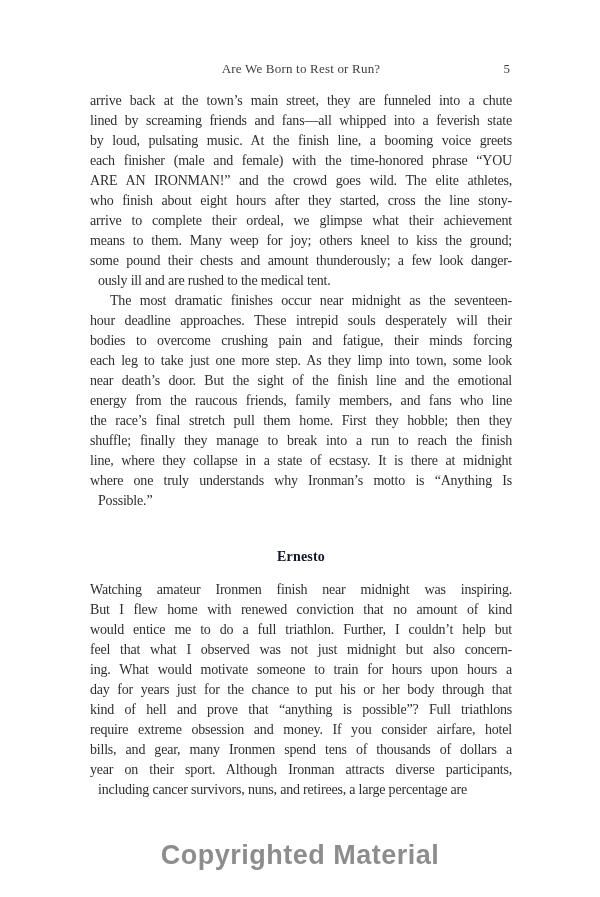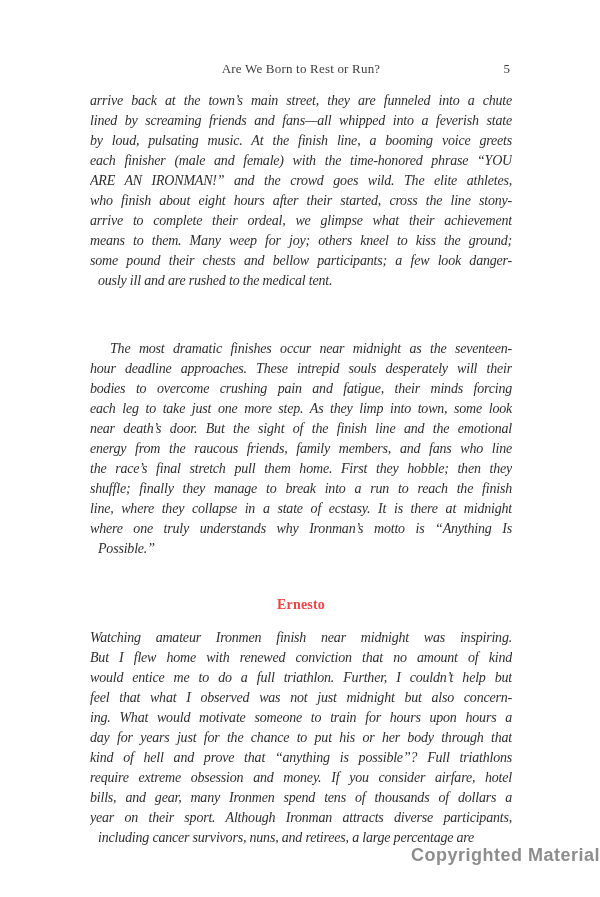--- a/index.html
+++ b/index.html
@@ -46,49 +46,47 @@
     letter-spacing: -0.2px;
   }
   .paragraph {
     margin: 0;
   }
   .line {
     height: 20px;
     overflow: hidden;
     text-align: justify;
     text-align-last: justify;
-    font-style: italic;
   }
   .line.last {
     text-align-last: left;
     margin-left: 8px;
   }
   .paragraph.indent .line:first-child {
     text-indent: 20px;
-    margin-top: 48px;
   }
   .section-heading {
     margin: 36px 0 13px 0;
     height: 20px;
     line-height: 20px;
     font-size: 14px;
     font-weight: bold;
     text-align: center;
     letter-spacing: 0.2px;
-    color: #ef4444;
+    color: #0f172a;
   }
   .copyright {
     position: absolute;
     left: 0;
     top: 843px;
     width: 600px;
-    text-align: right;
+    text-align: center;
     font-family: "Liberation Sans", sans-serif;
     font-weight: bold;
-    font-size: 18px;
+    font-size: 27px;
     line-height: 24px;
     color: #8d8d8d;
     letter-spacing: 0.5px;
   }
 </style>
 </head>
 <body>
 
 <div class="page" style="color: rgb(46, 46, 46); background: rgb(255, 255, 255);">
 
@@ -97,24 +95,24 @@
     <span class="page-number">5</span>
   </header>
 
   <main class="text-block">
     <div class="paragraph">
         <div class="line">arrive back at the town’s main street, they are funneled into a chute</div>
         <div class="line">lined by screaming friends and fans—all whipped into a feverish state</div>
         <div class="line">by loud, pulsating music. At the finish line, a booming voice greets</div>
         <div class="line">each finisher (male and female) with the time-honored phrase “YOU</div>
         <div class="line">ARE AN IRONMAN!” and the crowd goes wild. The elite athletes,</div>
-        <div class="line">who finish about eight hours after their started, cross the line stony-</div>
+        <div class="line">who finish about eight hours after they started, cross the line stony-</div>
         <div class="line">arrive to complete their ordeal, we glimpse what their achievement</div>
         <div class="line">means to them. Many weep for joy; others kneel to kiss the ground;</div>
-        <div class="line">some pound their chests and bellow participants; a few look danger-</div>
+        <div class="line">some pound their chests and amount thunderously; a few look danger-</div>
         <div class="line last">ously ill and are rushed to the medical tent.</div>
       </div>
     <div class="paragraph indent">
         <div class="line">The most dramatic finishes occur near midnight as the seventeen-</div>
         <div class="line">hour deadline approaches. These intrepid souls desperately will their</div>
         <div class="line">bodies to overcome crushing pain and fatigue, their minds forcing</div>
         <div class="line">each leg to take just one more step. As they limp into town, some look</div>
         <div class="line">near death’s door. But the sight of the finish line and the emotional</div>
         <div class="line">energy from the raucous friends, family members, and fans who line</div>
         <div class="line">the race’s final stretch pull them home. First they hobble; then they</div>

